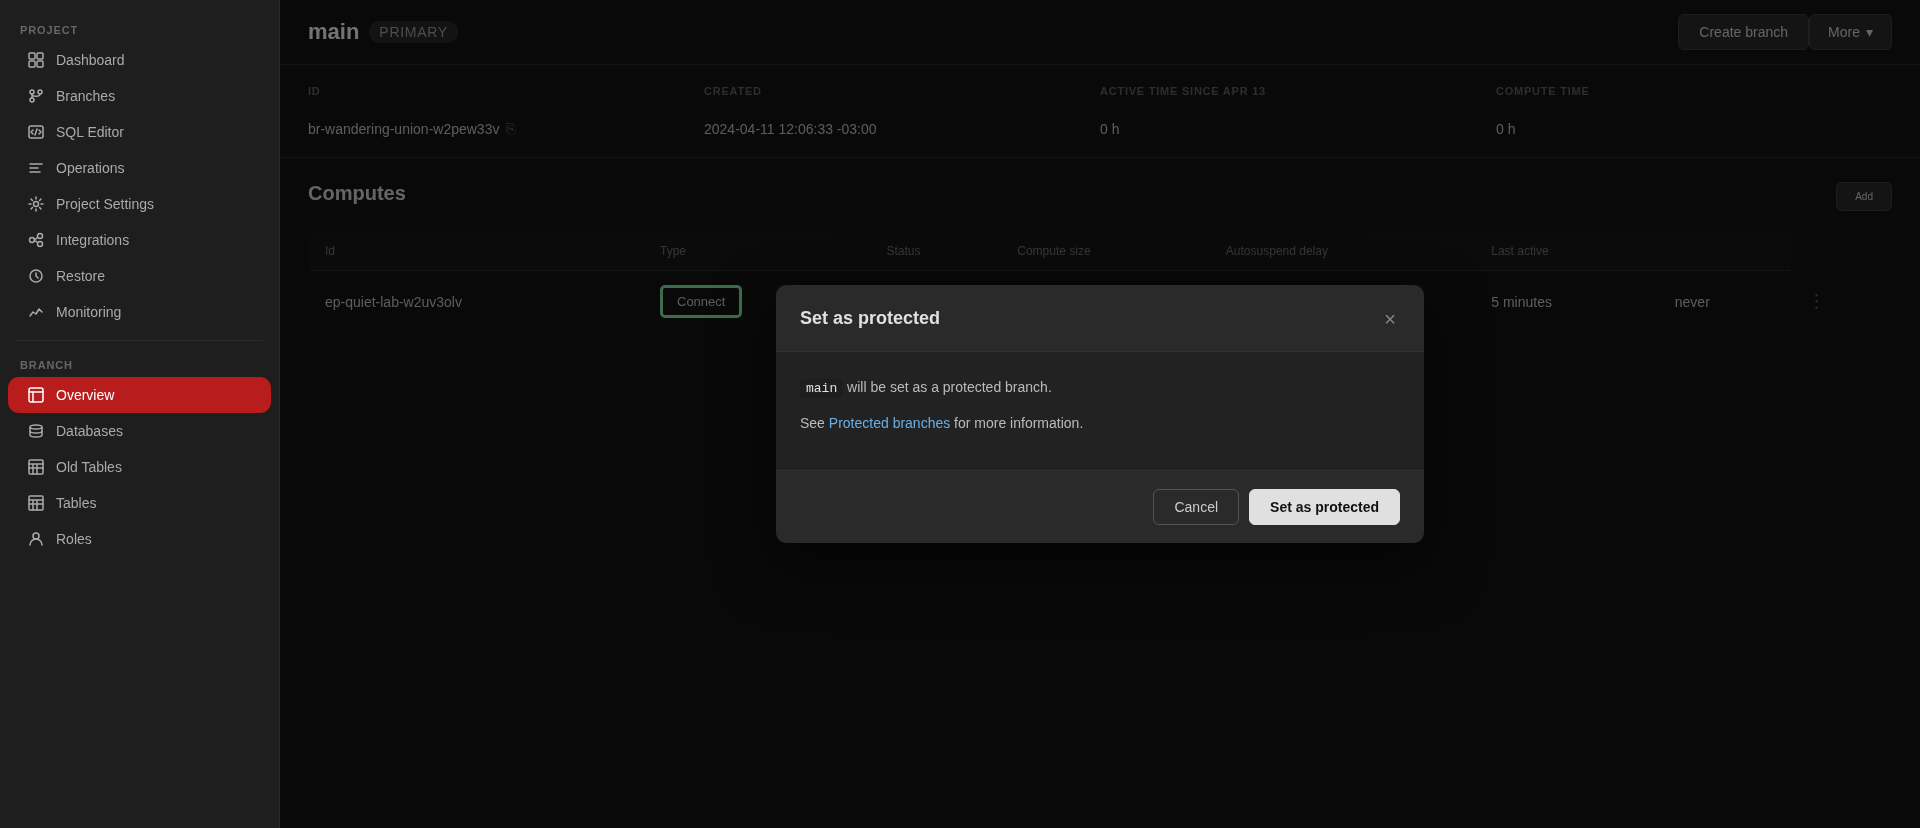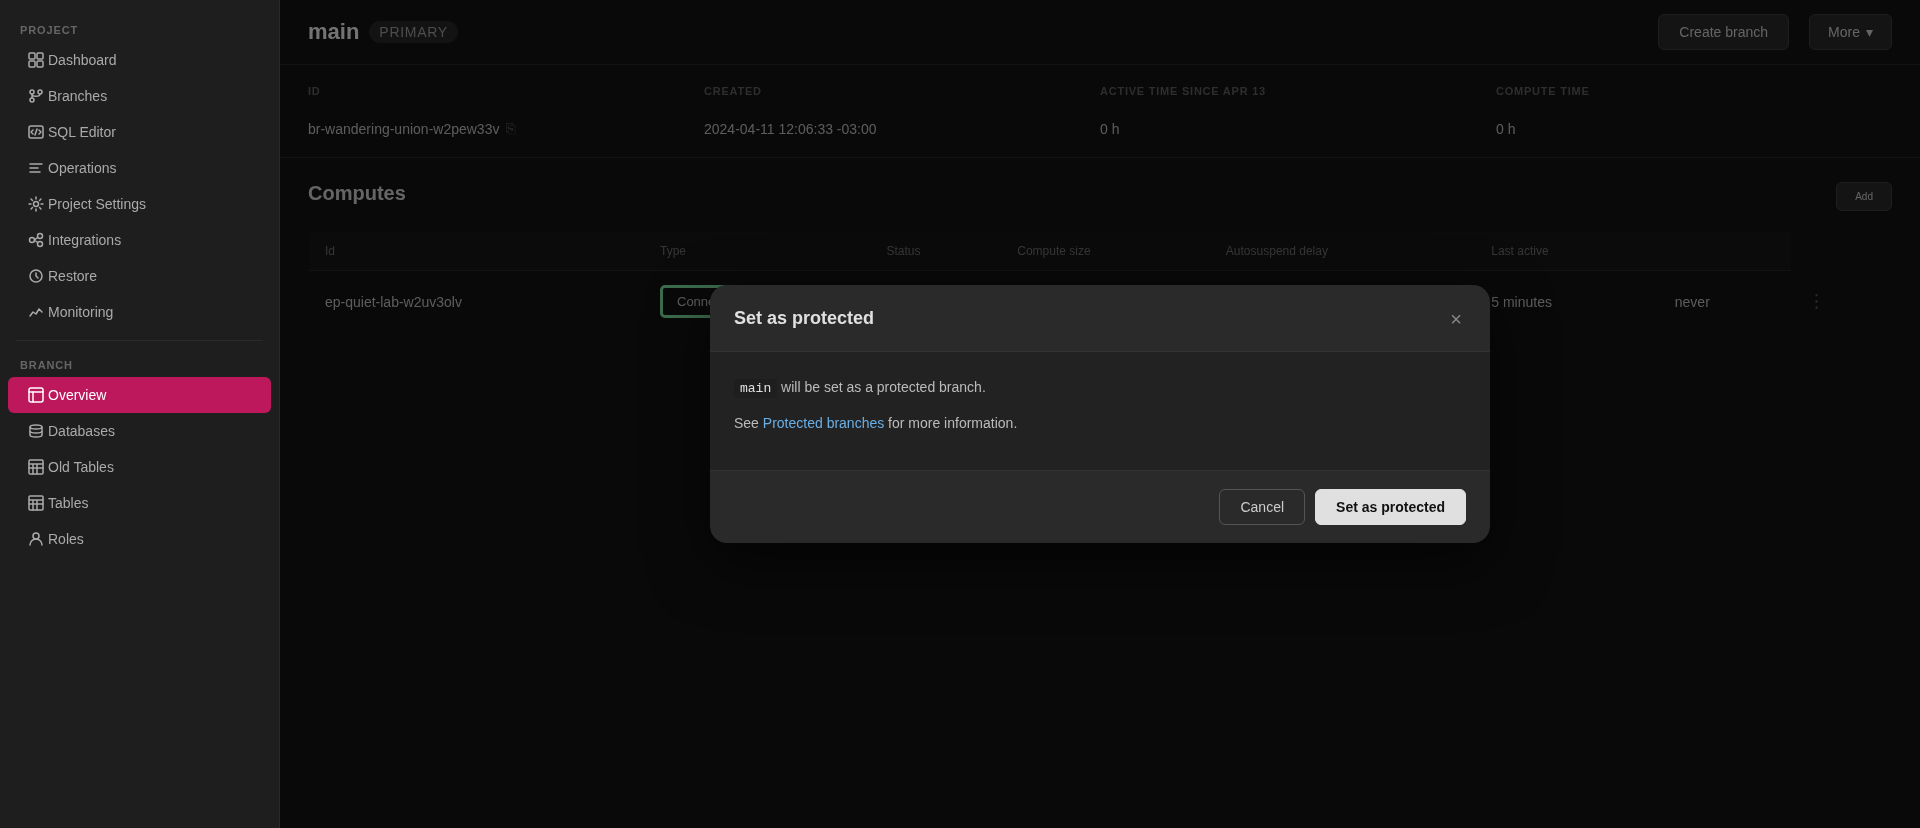--- a/index.html
+++ b/index.html
@@ -27,29 +27,29 @@
       font-size: 11px;
       color: #666;
       letter-spacing: 0.08em;
       text-transform: uppercase;
       padding: 8px 20px 6px;
       font-weight: 600;
     }
     .sidebar-item {
       display: flex;
       align-items: center;
-      gap: 4px;
+      gap: 12px;
       padding: 10px 20px;
       color: #aaa;
       cursor: pointer;
       border-radius: 6px;
       margin: 0 8px;
       transition: background 0.15s;
     }
-    .sidebar-item.active { background: #be185d; color: #fff; }
+    .sidebar-item.active { background: #b91c1c; color: #fff; border-radius: 11px; }
     .sidebar-icon {
       width: 16px;
       height: 16px;
       display: flex;
       align-items: center;
       justify-content: center;
       color: inherit;
       flex-shrink: 0;
     }
     .sidebar-divider {
@@ -91,21 +91,21 @@
       background: #2a2a2a;
       color: #aaa;
       font-size: 14px;
       padding: 3px 10px;
       border-radius: 20px;
       letter-spacing: 0.05em;
       font-weight: 500;
     }
     .topbar-actions {
       display: flex;
-      gap: 20px;
+      gap: 0;
     }
     .btn-create-branch {
       background: #2e2e2e;
       border: 1px solid #444;
       color: #ddd;
       padding: 9px 20px;
       border-radius: 6px;
       cursor: pointer;
       font-size: 14px;
       font-weight: 500;
@@ -244,22 +244,22 @@
       position: absolute;
       top: 0; left: 0; right: 0; bottom: 0;
       background: rgba(0,0,0,0.55);
       display: flex;
       align-items: center;
       justify-content: center;
       z-index: 100;
     }
     .modal {
       background: #2a2a2a;
-      border-radius: 17px;
-      width: 780px;
+      border-radius: 10px;
+      width: 648px;
       overflow: hidden;
       box-shadow: 0 20px 60px rgba(0,0,0,0.6);
     }
     .modal-header {
       display: flex;
       align-items: center;
       justify-content: space-between;
       padding: 20px 24px 18px;
     }
     .modal-title {

